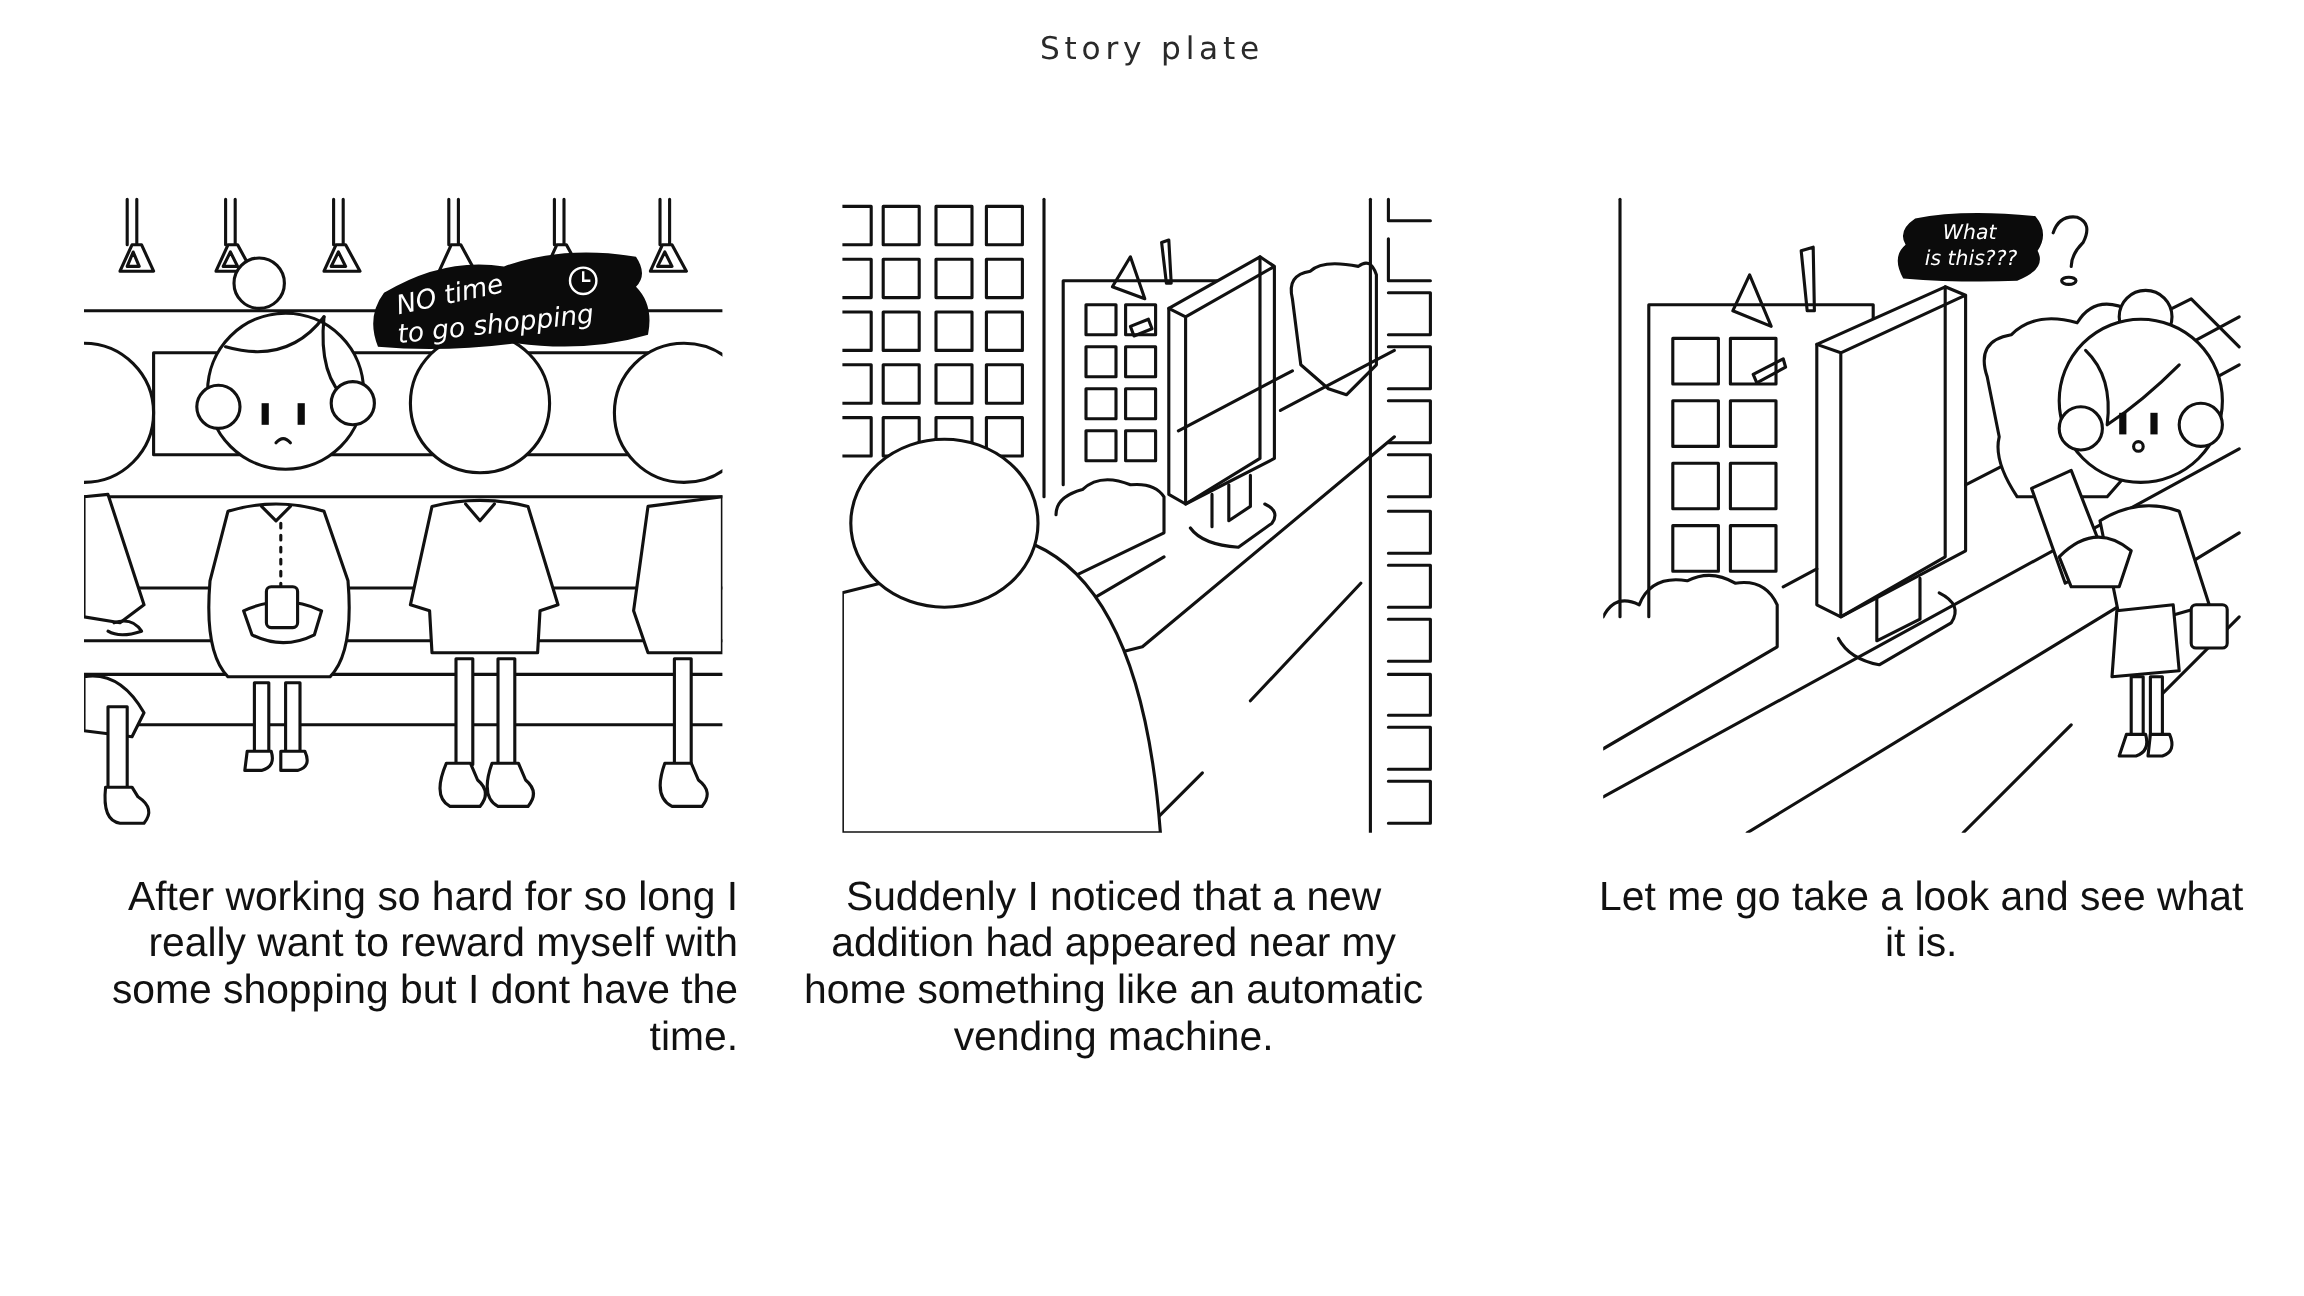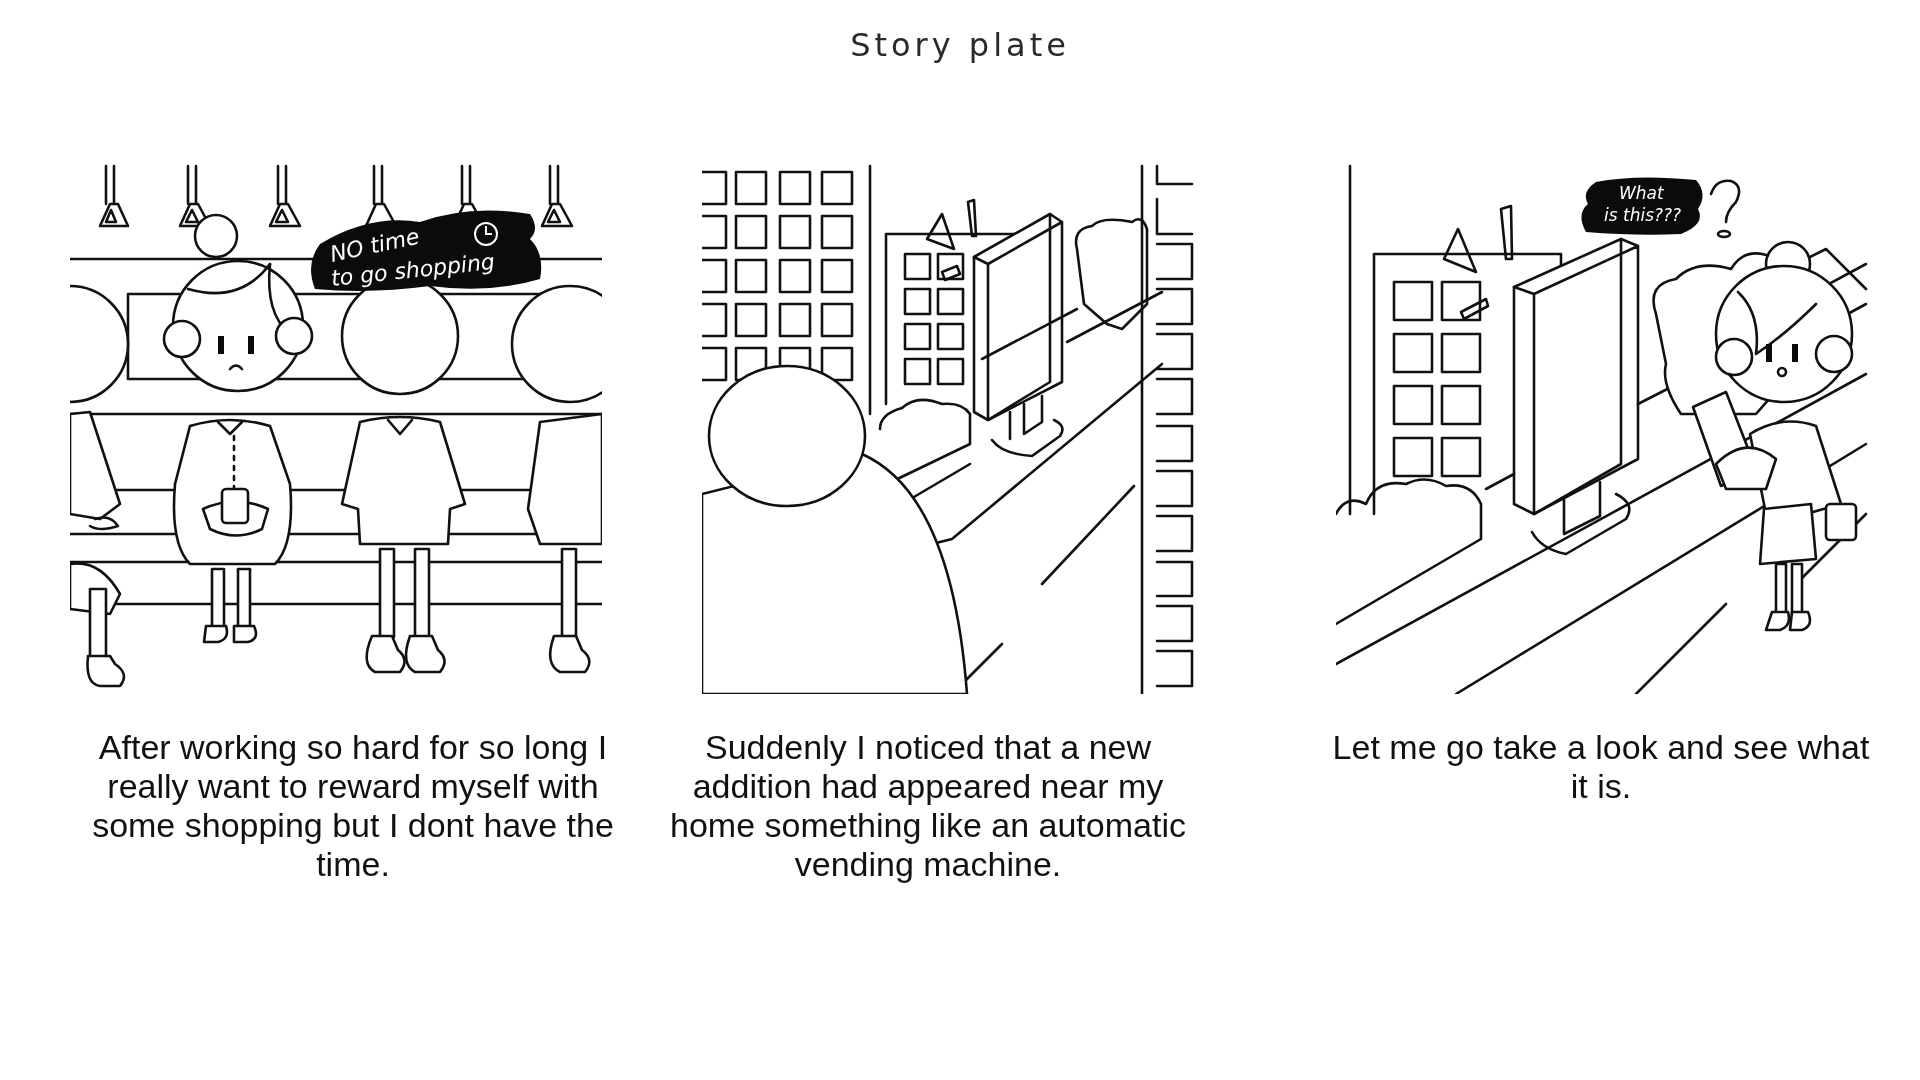--- a/index.html
+++ b/index.html
@@ -1,19 +1,19 @@
 <!DOCTYPE html>
 <html><head>
 <meta charset="utf-8">
 <style>
   html, body { margin: 0; padding: 0; background: #ffffff; }
   body { width: 1920px; height: 1080px; position: relative; overflow: hidden;
          font-family: "Liberation Sans", "DejaVu Sans", sans-serif; color: #1a1a1a; }
   .title { position: absolute; top: 26px; left: 0; width: 1920px; text-align: center;
-           font-size: 32px; letter-spacing: 4px; color: #2a2a2a; font-family: "DejaVu Sans", sans-serif; }
+           font-size: 26px; letter-spacing: 4px; color: #2a2a2a; font-family: "DejaVu Sans", sans-serif; }
   .panel { position: absolute; top: 164px; width: 532px; height: 530px; }
   .panel svg { width: 100%; height: 100%; display: block; }
   .caption { position: absolute; top: 728px; width: 560px; text-align: center;
              font-size: 34px; line-height: 39px; color: #111; font-family: "Liberation Sans", sans-serif; }
   .ln { fill: none; stroke: #111; stroke-width: 2.6; stroke-linecap: round; stroke-linejoin: round; }
   .fillw { fill: #fff; stroke: #111; stroke-width: 2.6; stroke-linejoin: round; }
   .ink { fill: #0b0b0b; }
   .hand { fill: #fff; font-family: "DejaVu Sans", sans-serif; font-style: italic; }
 </style>
 </head>
@@ -201,15 +201,15 @@
       <text class="hand" x="283" y="35" font-size="17">What</text>
       <text class="hand" x="268" y="57" font-size="17">is this???</text>
       <g>
         <path class="ln" stroke-width="4" d="M375 30 Q380 15 395 17 Q408 22 400 38 Q390 48 390 58"></path>
         <ellipse class="ln" stroke-width="3" cx="388" cy="70" rx="6" ry="3"></ellipse>
       </g>
     </g>
   </svg>
 </div>
 
-<div class="caption" style="left:73px;">After working so hard for so long I really want to reward myself with some shopping but I dont have the time.</div>
+<div class="caption" style="left:55px;text-align:right;">After working so hard for so long I really want to reward myself with some shopping but I dont have the time.</div>
 <div class="caption" style="left:648px;">Suddenly I noticed that a new addition had appeared near my home something like an automatic vending machine.</div>
 <div class="caption" style="left:1321px;">Let me go take a look and see what it is.</div>
 
 </body></html>

